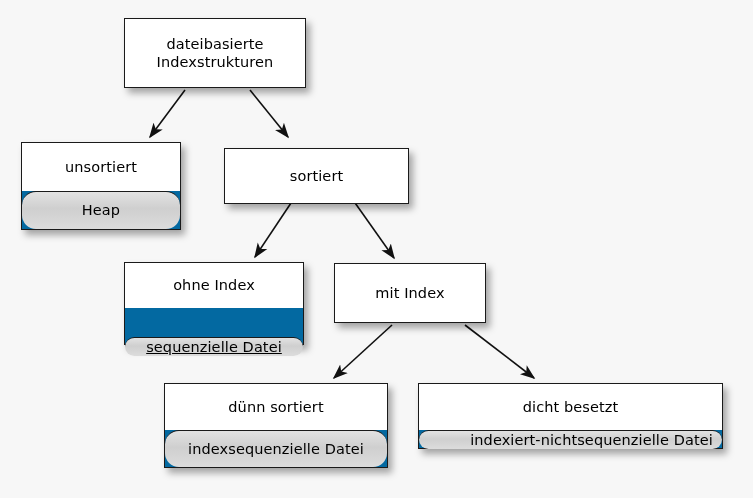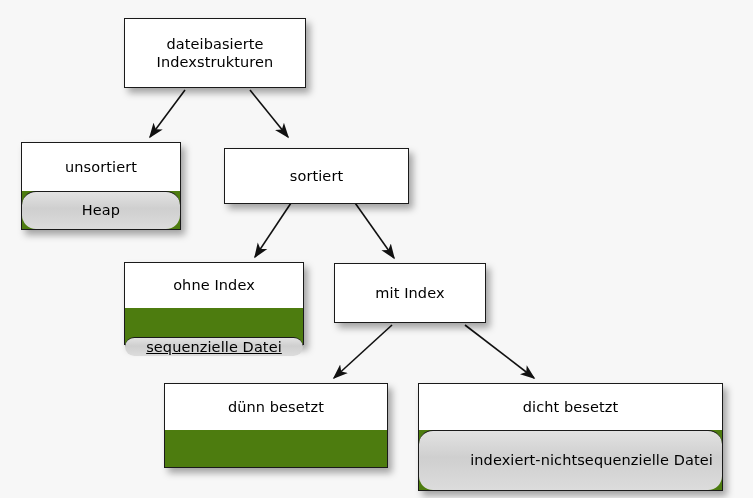--- a/index.html
+++ b/index.html
@@ -26,21 +26,21 @@
     left: 0;
     top: 0;
     width: 753px;
     height: 498px;
     pointer-events: none;
   }
   .node {
     position: absolute;
     box-sizing: border-box;
     border: 1.5px solid #1a1a1a;
-    background: #4d7c0f;
+    background: #0369a1;
     box-shadow: 4px 5px 7px rgba(0,0,0,0.34);
     display: flex;
     flex-direction: column;
   }
   .cell {
     box-sizing: border-box;
     display: flex;
     align-items: center;
     justify-content: center;
     text-align: center;
@@ -91,20 +91,21 @@
         <div class="cell head" style="height: 56px; flex: 1 1 auto;">sortiert</div>
       </div>
       <div class="node" style="left: 124px; top: 262px; width: 180px; height: 83px; gap: 29px;">
         <div class="cell head" style="height: 45px; flex: 0 0 45px;">ohne Index</div>
         <div class="cell sub" style="flex: 1 1 auto; text-decoration: underline;">sequenzielle Datei</div>
       </div>
       <div class="node" style="left: 334px; top: 263px; width: 152px; height: 60px;">
         <div class="cell head" style="height: 60px; flex: 1 1 auto;">mit Index</div>
       </div>
       <div class="node" style="left: 164px; top: 383px; width: 224px; height: 85px;">
-        <div class="cell head" style="height: 46px; flex: 0 0 46px;">dünn besetzt</div>
+        <div class="cell head" style="height: 46px; flex: 0 0 46px;">dünn sortiert</div>
+        <div class="cell sub" style="flex: 1 1 auto;">indexsequenzielle Datei</div>
       </div>
-      <div class="node" style="left: 418px; top: 383px; width: 305px; height: 108px;">
+      <div class="node" style="left: 418px; top: 383px; width: 305px; height: 66px;">
         <div class="cell head" style="height: 46px; flex: 0 0 46px;">dicht besetzt</div>
         <div class="cell sub" style="flex: 1 1 auto; padding-left: 42px;">indexiert-nichtsequenzielle Datei</div>
       </div>
     </div>
 </div>
 
 </body></html>

